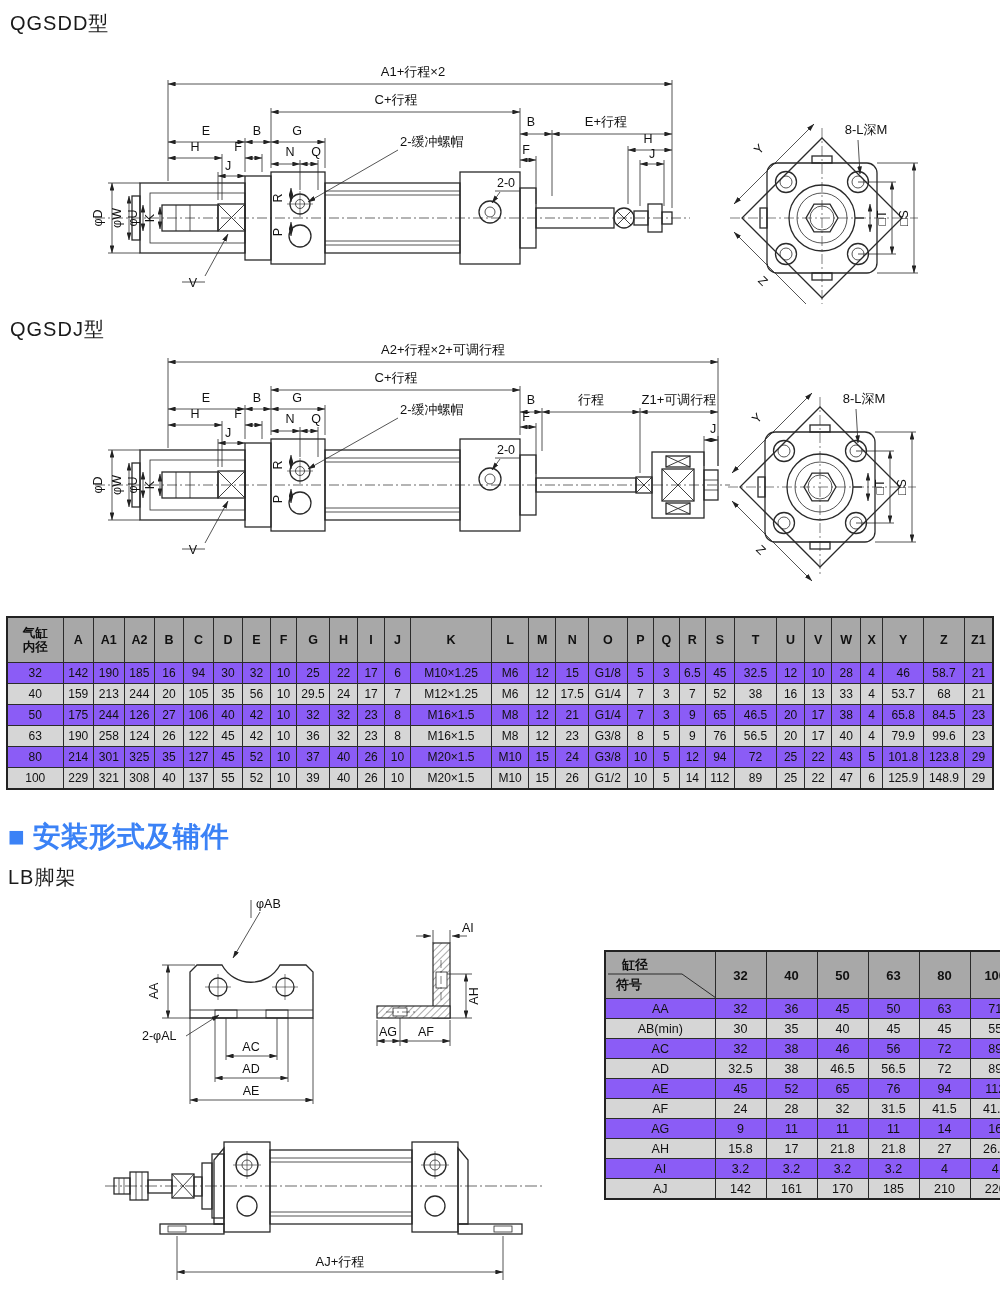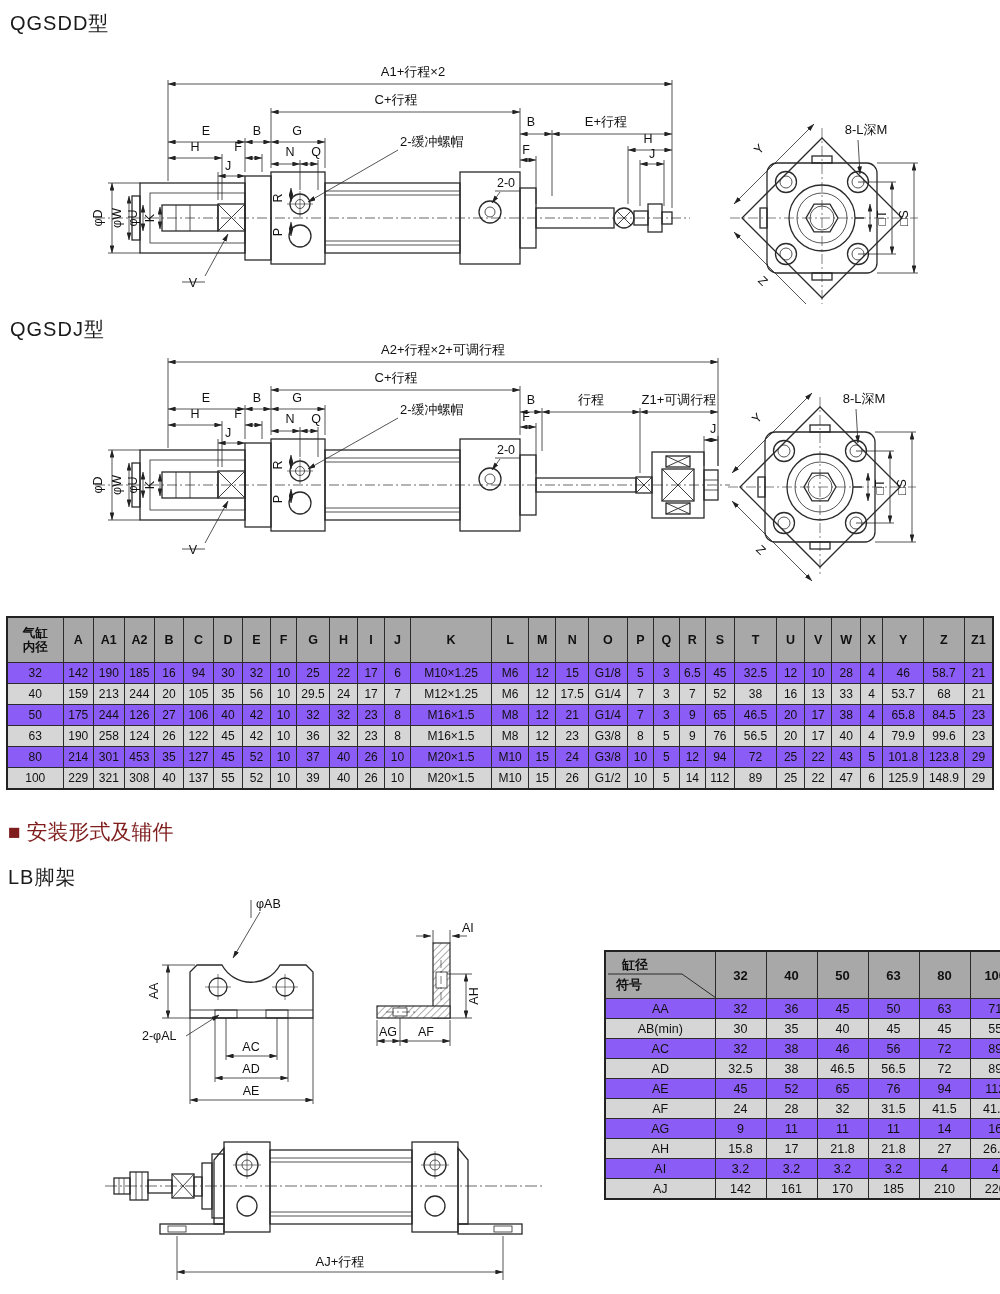--- a/index.html
+++ b/index.html
@@ -1,20 +1,20 @@
 <!DOCTYPE html>
 <html><head>
 <meta charset="utf-8">
 <style>
   html,body{margin:0;padding:0;background:#ffffff;}
   #page{position:relative;width:1000px;height:1294px;background:#ffffff;overflow:hidden;
         font-family:"Liberation Sans","DejaVu Sans",sans-serif;color:#111;}
   .abs{position:absolute;}
   .title{font-size:20px;letter-spacing:1px;color:#1a1a1a;}
-  .sect{font-size:21px;font-weight:normal;color:#7f1d1d;}
+  .sect{font-size:28px;font-weight:bold;color:#3b82f6;}
   .sub{font-size:20px;color:#1a1a1a;letter-spacing:1px;}
   svg text{font-family:"Liberation Sans","DejaVu Sans",sans-serif;font-size:12.5px;fill:#111;}
   svg text.cn{font-size:13px;}
   table{border-collapse:collapse;table-layout:fixed;background:#8b5cf6;}
   table, th, td{border:1px solid #2b2b2b;}
   #main-table{width:988px;border:2px solid #222;}
   #main-table th{background:#a8a8a8;font-size:12.5px;font-weight:bold;height:44px;padding:0;}
   #main-table td{font-size:12px;text-align:center;height:20px;padding:0 1px;white-space:nowrap;overflow:hidden;}
   #main-table tbody tr:nth-child(even){background:#d6d6d6;}
   #main-table .corner div{line-height:1.15;font-size:12.5px;}
@@ -567,21 +567,21 @@
           <td>40</td>
           <td>4</td>
           <td>79.9</td>
           <td>99.6</td>
           <td>23</td>
         </tr>
         <tr>
           <td>80</td>
           <td>214</td>
           <td>301</td>
-          <td>453</td>
+          <td>325</td>
           <td>35</td>
           <td>127</td>
           <td>45</td>
           <td>52</td>
           <td>10</td>
           <td>37</td>
           <td>40</td>
           <td>26</td>
           <td>10</td>
           <td>M20×1.5</td>

